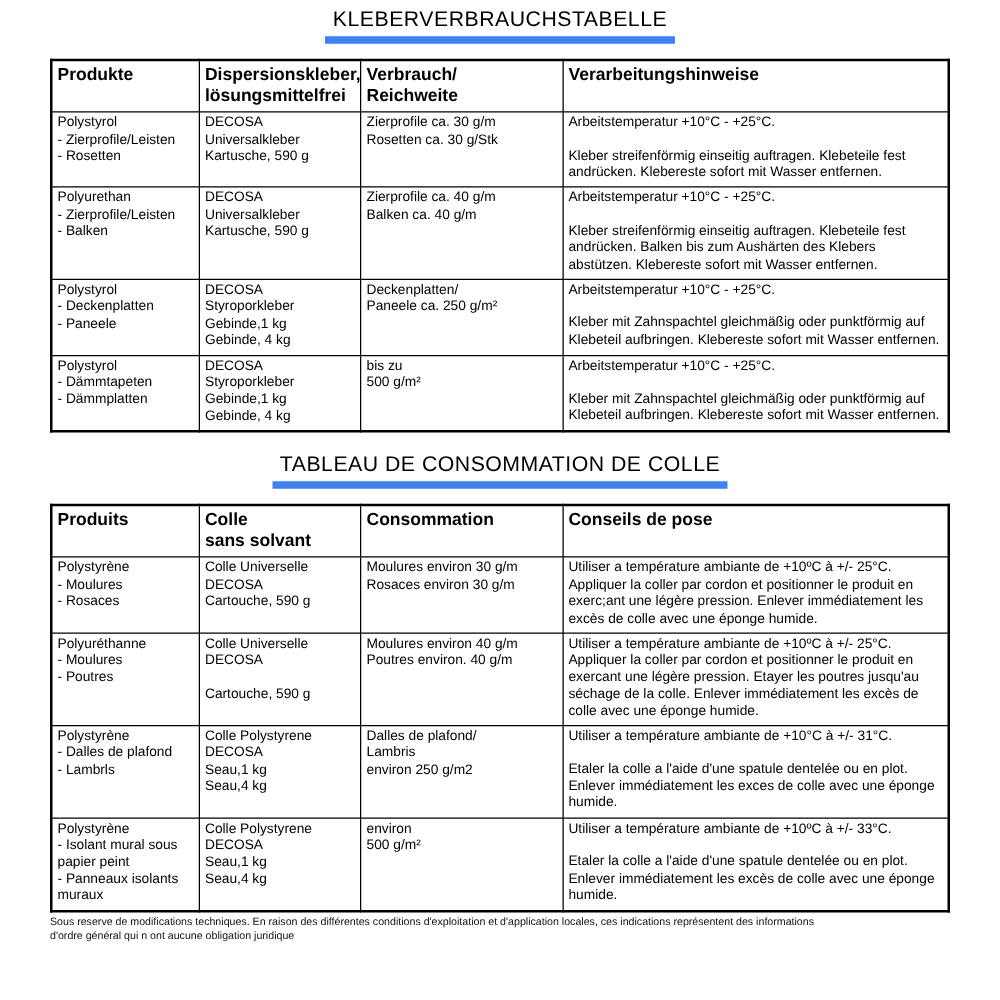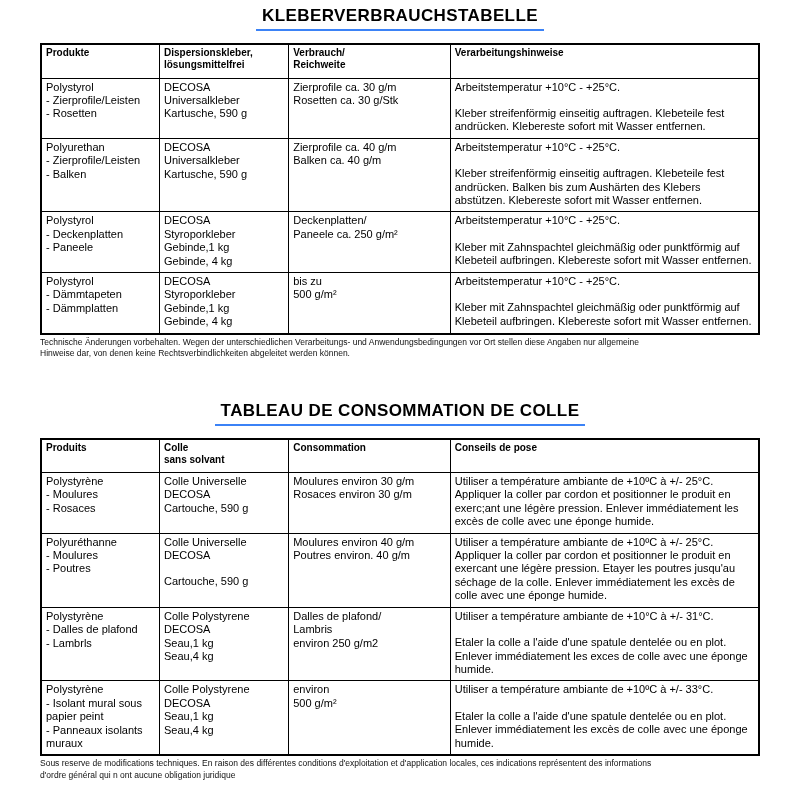--- a/index.html
+++ b/index.html
@@ -8,23 +8,23 @@
     background: #ffffff;
     color: #000000;
     font-family: "Liberation Sans", sans-serif;
   }
   .page { width: 800px; height: 800px; padding: 6px 40px 0 40px; overflow: hidden; }
 
   .title-wrap { text-align: center; margin-bottom: 12px; }
   .title-text {
     display: inline-block;
     font-size: 17px;
-    font-weight: bold;
+    font-weight: normal;
     letter-spacing: 0.4px;
-    border-bottom: 2px solid #3b82f6;
+    border-bottom: 6px solid #3b82f6;
     padding: 0 6px 3px 6px;
   }
 
   table.consumption-table {
     width: 100%;
     border-collapse: collapse;
     table-layout: fixed;
     border: 2px solid #000;
   }
   table.consumption-table th,
@@ -32,42 +32,42 @@
     border: 1px solid #000;
     vertical-align: top;
     text-align: left;
     padding: 2px 4px 4px 4px;
     font-size: 11px;
     line-height: 1.22;
     overflow: hidden;
   }
   table.consumption-table th {
     font-weight: bold;
-    font-size: 10px;
+    font-size: 14px;
     white-space: pre-line;
     height: 34px;
   }
   col.col-1 { width: 16.5%; }
   col.col-2 { width: 18%; }
   col.col-3 { width: 22.5%; }
   col.col-4 { width: 43%; }
 
   .line { min-height: 13px; }
   .line.bold { font-weight: normal; }
   .line.empty { height: 12px; }
 
   .footnote {
     font-size: 8.5px;
     line-height: 1.35;
     margin-top: 2px;
     white-space: pre-line;
     color: #111;
   }
 
-  .section-fr { margin-top: 41px; }
+  .section-fr { margin-top: 16px; }
 </style>
 </head>
 <body>
 
 <div class="page">
 
   <section class="section-de">
     <div class="title-wrap">
       <span class="title-text">KLEBERVERBRAUCHSTABELLE</span>
     </div>
@@ -170,22 +170,20 @@
               <div class="line">500 g/m²</div>
             </td>
             <td>
               <div class="line">Arbeitstemperatur +10°C - +25°C.</div>
               <div class="line empty">&nbsp;</div>
               <div class="line">Kleber mit Zahnspachtel gleichmäßig oder punktförmig auf Klebeteil aufbringen. Klebereste sofort mit Wasser entfernen.</div>
             </td>
           </tr>
         </tbody>
       </table>
-    <div class="footnote">Technische Änderungen vorbehalten. Wegen der unterschiedlichen Verarbeitungs- und Anwendungsbedingungen vor Ort stellen diese Angaben nur allgemeine
-Hinweise dar, von denen keine Rechtsverbindlichkeiten abgeleitet werden können.</div>
   </section>
 
   <section class="section-fr">
     <div class="title-wrap">
       <span class="title-text">TABLEAU DE CONSOMMATION DE COLLE</span>
     </div>
     <table class="consumption-table">
       <colgroup>
         <col class="col-1">
           <col class="col-2">

